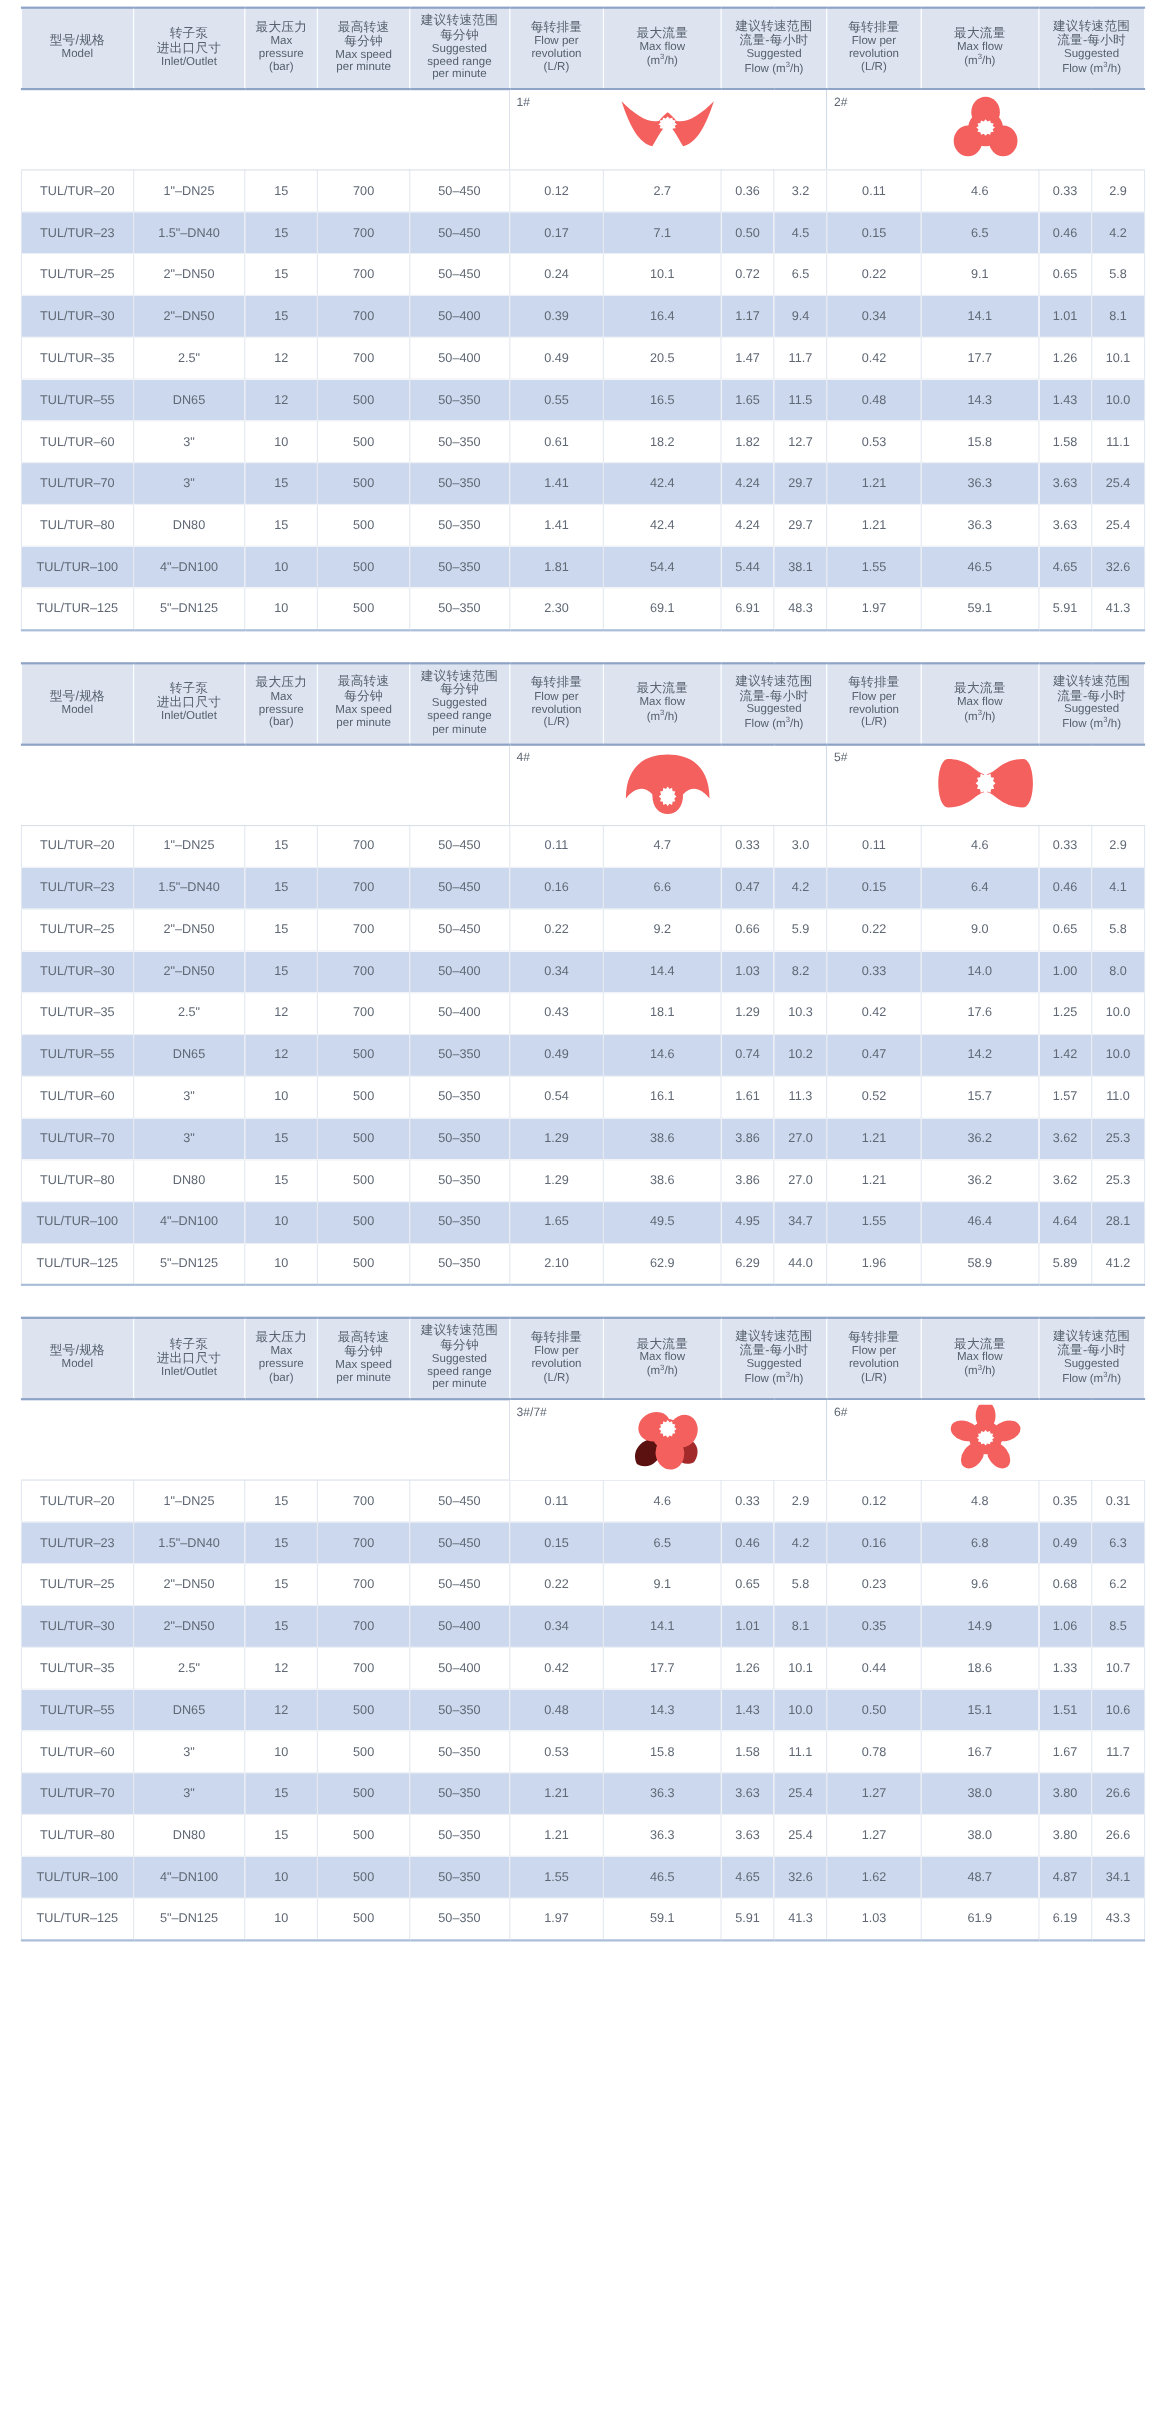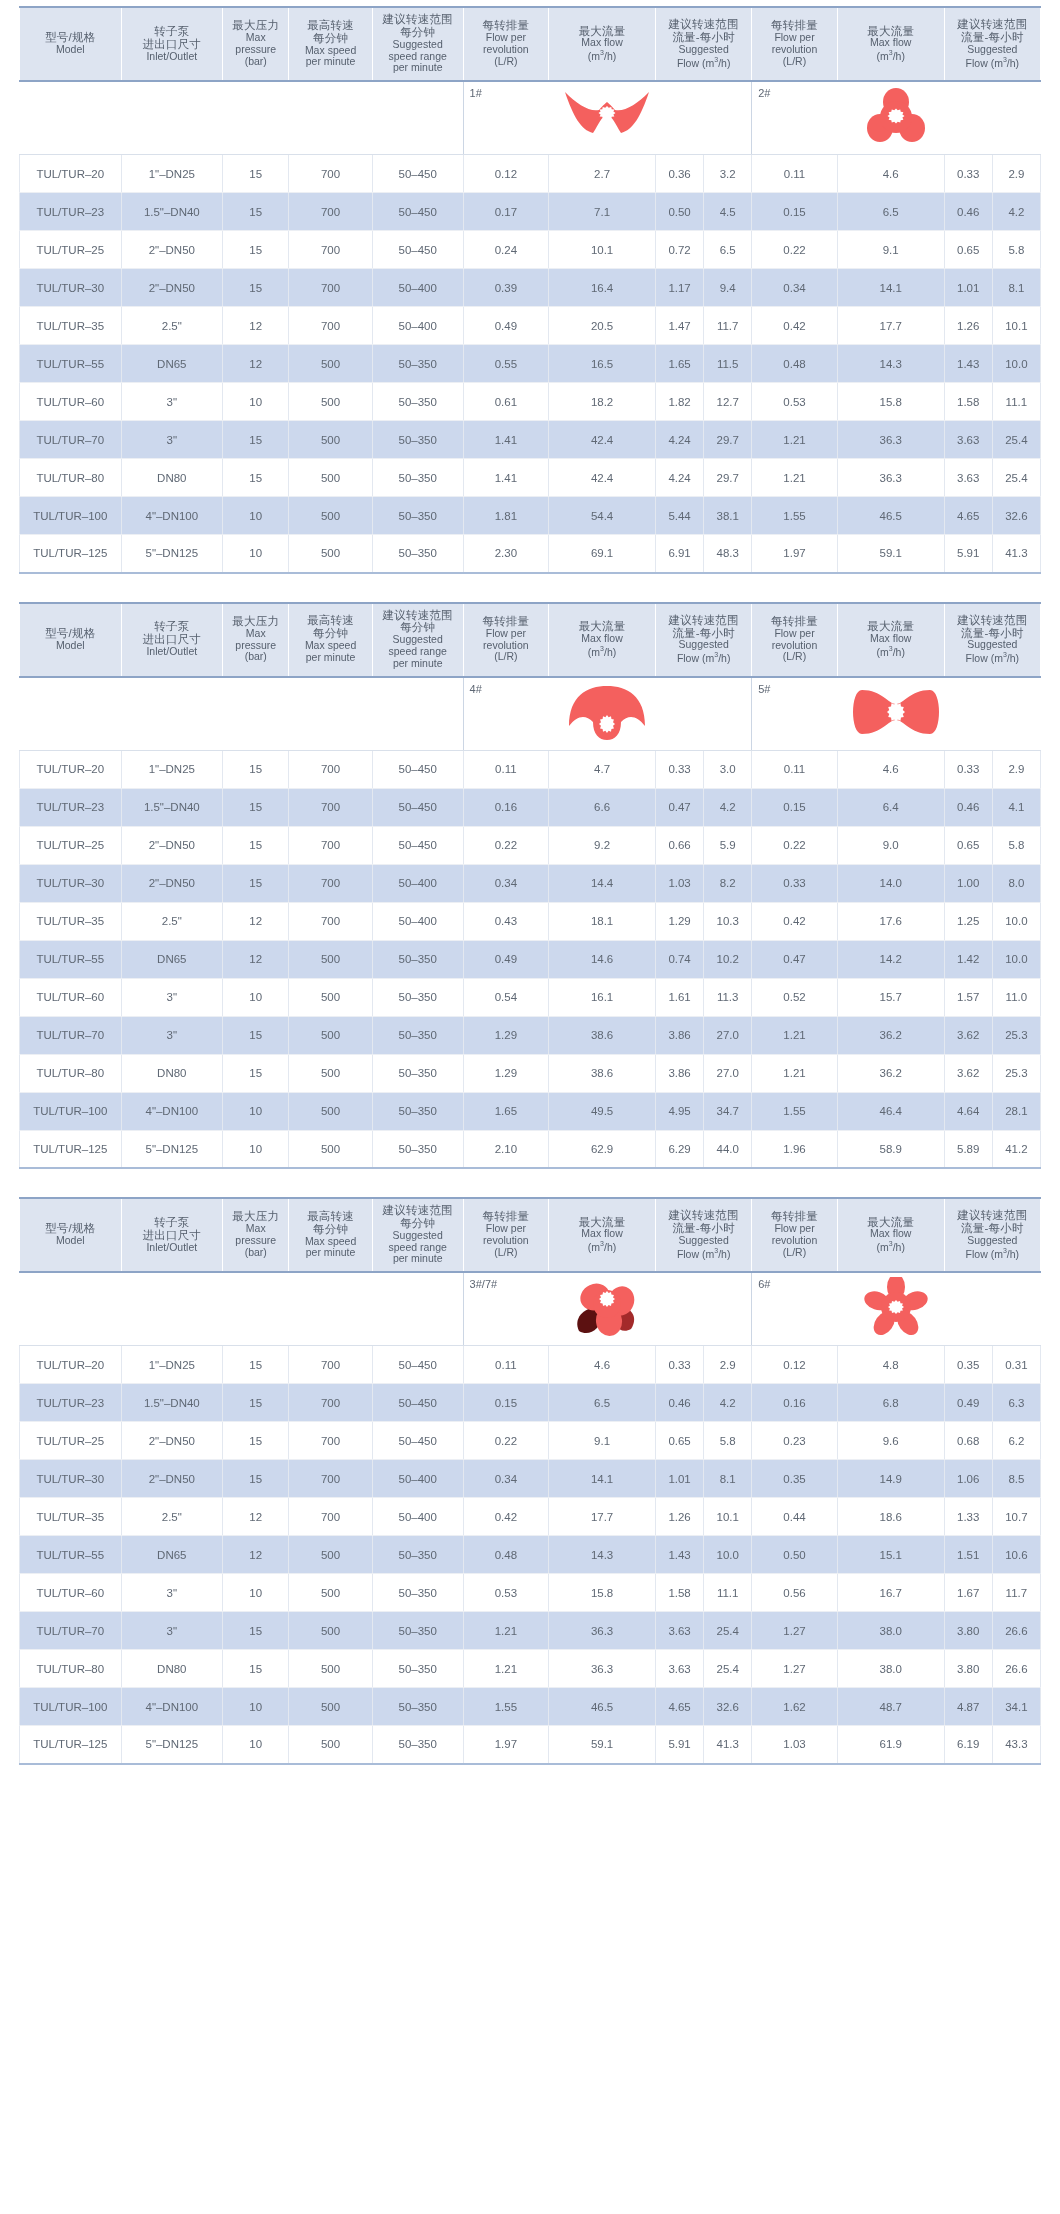--- a/index.html
+++ b/index.html
@@ -820,21 +820,21 @@
         <tr>
           <td>TUL/TUR–60</td>
           <td>3"</td>
           <td>10</td>
           <td>500</td>
           <td>50–350</td>
           <td>0.53</td>
           <td>15.8</td>
           <td>1.58</td>
           <td>11.1</td>
-          <td>0.56</td>
+          <td>0.78</td>
           <td>16.7</td>
           <td>1.67</td>
           <td>11.7</td>
         </tr>
         <tr class="alt">
           <td>TUL/TUR–70</td>
           <td>3"</td>
           <td>15</td>
           <td>500</td>
           <td>50–350</td>

